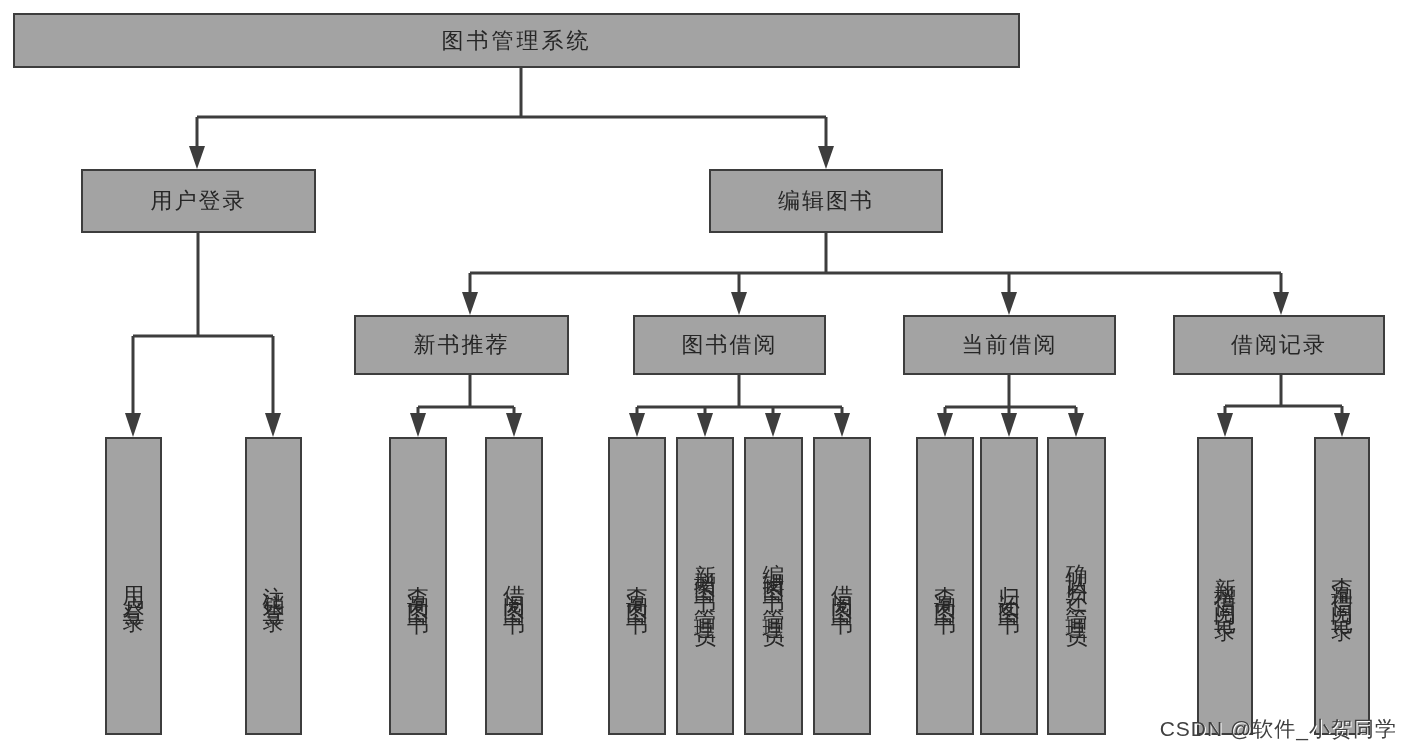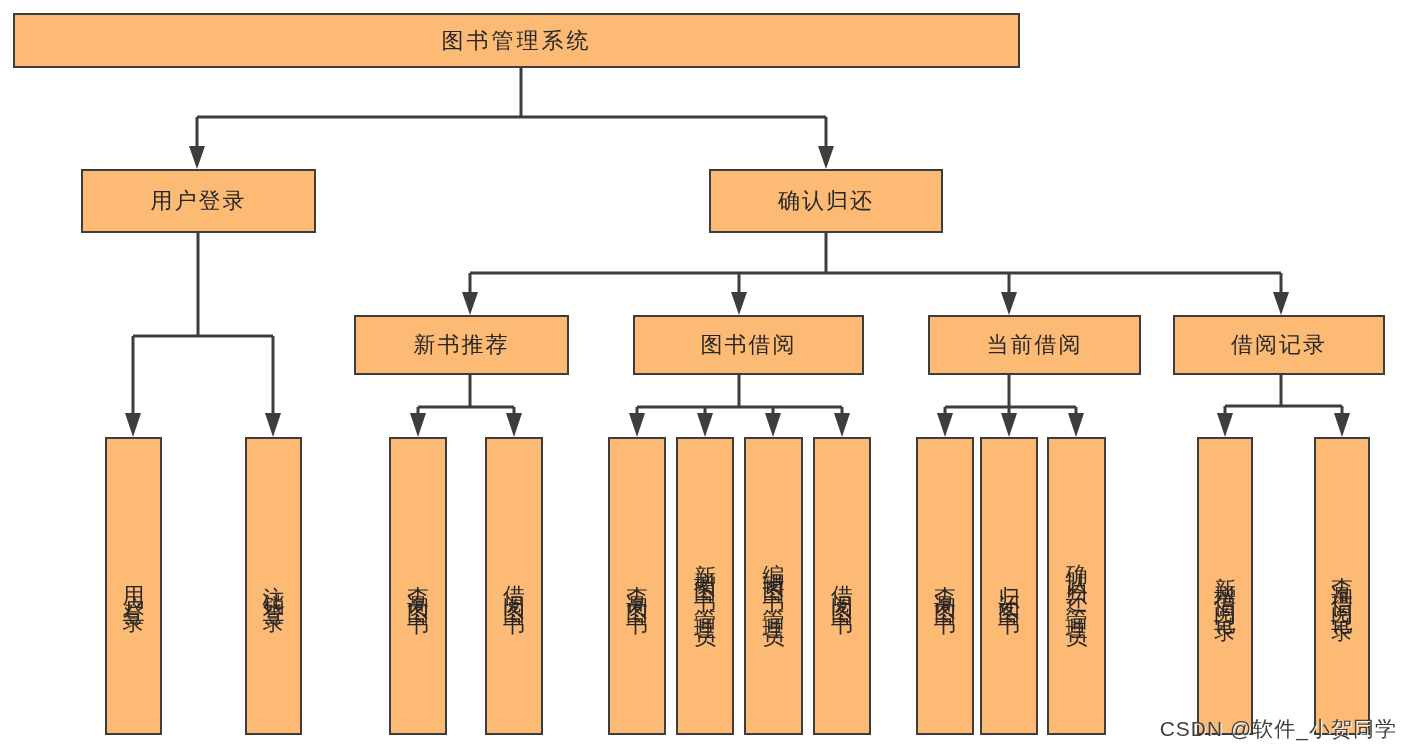--- a/index.html
+++ b/index.html
@@ -8,21 +8,21 @@
     position: relative;
     background: #ffffff;
     font-family: "Liberation Sans", sans-serif;
     overflow: hidden;
   }
   #stage { position: absolute; inset: 0; width: 1405px; height: 747px; }
   svg.connectors { position: absolute; left: 0; top: 0; z-index: 0; }
   .node {
     position: absolute;
     box-sizing: border-box;
-    background: #fdba74;
+    background: #a3a3a3;
     border: 2px solid #3d3d3d;
     color: #262626;
     display: flex;
     align-items: center;
     justify-content: center;
     z-index: 1;
     text-align: left;
   }
   .hbox { font-size: 22px; letter-spacing: 2px; white-space: nowrap; }
   .root-box { font-size: 22px; letter-spacing: 3px; }
@@ -112,25 +112,25 @@
       <path d="M1001,413 L1017,413 L1009,437 Z"></path>
       <path d="M1068,413 L1084,413 L1076,437 Z"></path>
       <path d="M1217,413 L1233,413 L1225,437 Z"></path>
       <path d="M1334,413 L1350,413 L1342,437 Z"></path>
     </g>
   </svg>
 
   <div class="node hbox root-box" style="left:13px; top:13px; width:1007px; height:55px;">图书管理系统</div>
 
   <div class="node hbox" style="left:81px; top:169px; width:235px; height:64px;">用户登录</div>
-  <div class="node hbox" style="left:709px; top:169px; width:234px; height:64px;">确认归还</div>
+  <div class="node hbox" style="left:709px; top:169px; width:234px; height:64px;">编辑图书</div>
 
   <div class="node hbox" style="left:354px; top:315px; width:215px; height:60px;">新书推荐</div>
-  <div class="node hbox" style="left:633px; top:315px; width:231px; height:60px;">图书借阅</div>
-  <div class="node hbox" style="left:903px; top:315px; width:213px; height:60px;margin-left:25px;">当前借阅</div>
+  <div class="node hbox" style="left:633px; top:315px; width:193px; height:60px;">图书借阅</div>
+  <div class="node hbox" style="left:903px; top:315px; width:213px; height:60px;">当前借阅</div>
   <div class="node hbox" style="left:1173px; top:315px; width:212px; height:60px;">借阅记录</div>
 
   <div class="node vbox" style="left:105px; top:437px; width:57px; height:298px;">用户登录</div>
   <div class="node vbox" style="left:245px; top:437px; width:57px; height:298px;">注销登录</div>
 
   <div class="node vbox" style="left:389px; top:437px; width:58px; height:298px;">查询图书</div>
   <div class="node vbox" style="left:485px; top:437px; width:58px; height:298px;">借阅图书</div>
 
   <div class="node vbox" style="left:608px; top:437px; width:58px; height:298px;">查询图书</div>
   <div class="node vbox" style="left:676px; top:437px; width:58px; height:298px;">新增图书（管理员）</div>

